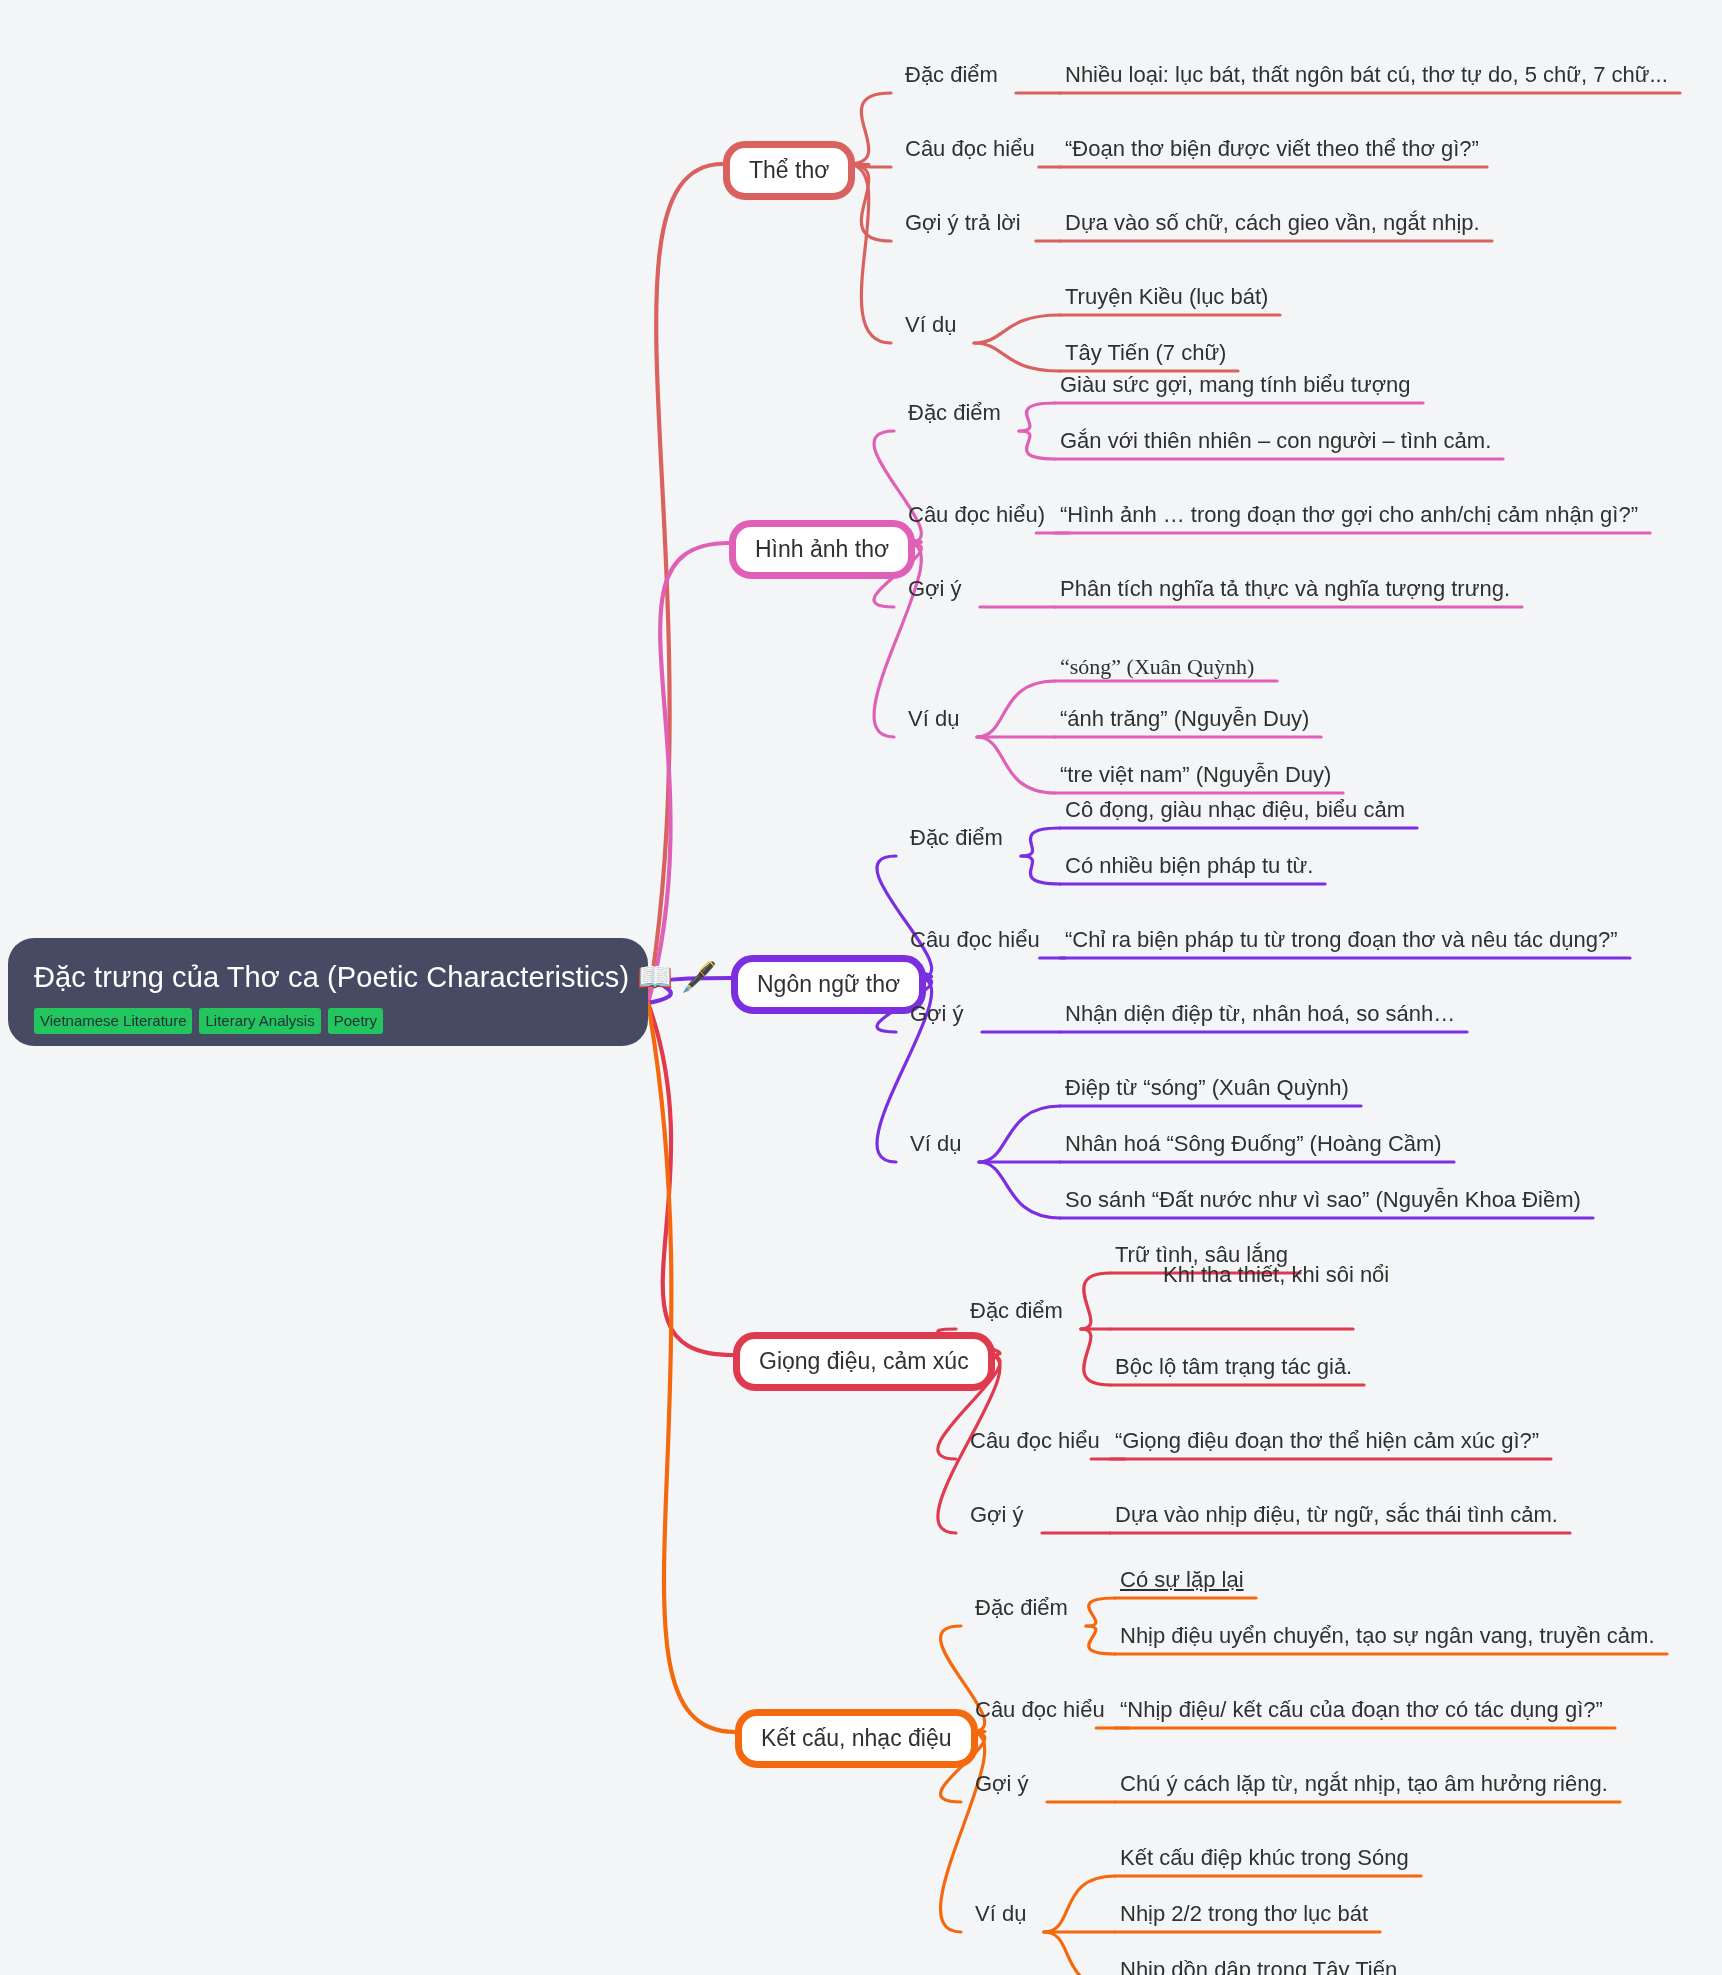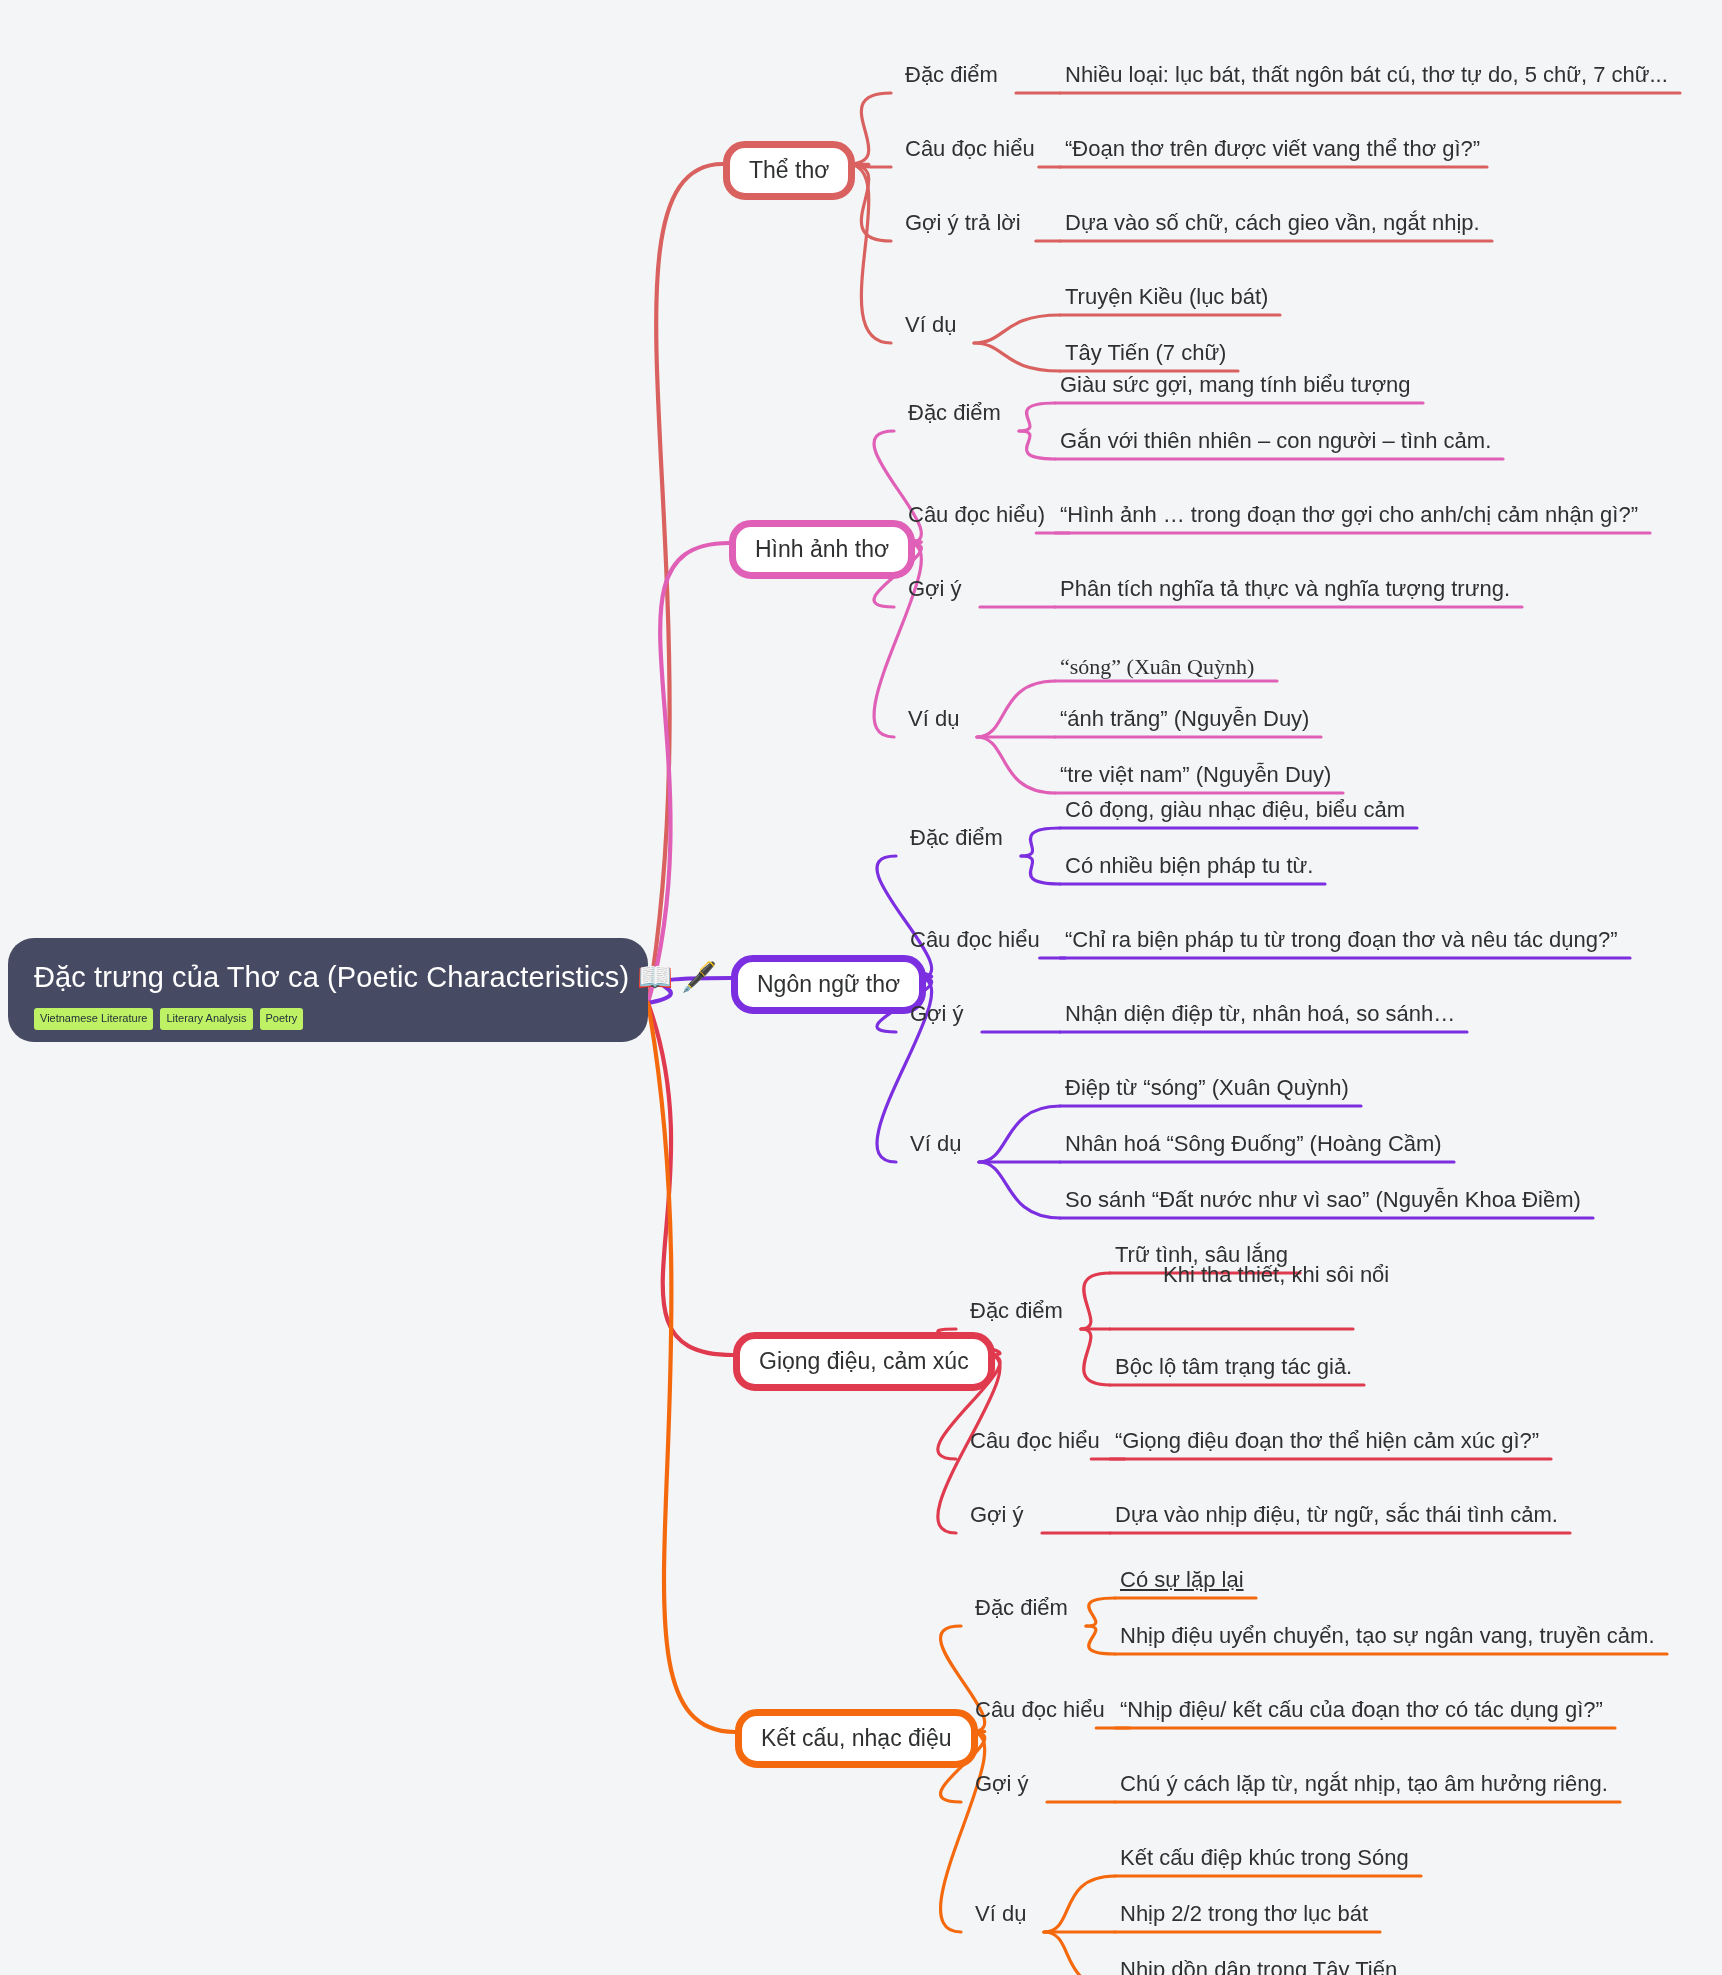--- a/index.html
+++ b/index.html
@@ -25,23 +25,23 @@
     color:#ffffff;
   }
   #root-title{
     font-size:29px;
     line-height:1.22;
     letter-spacing:.1px;
     white-space:nowrap;
   }
   #root-tags{margin-top:13px;display:flex;gap:7px;}
   .tag{
-    background:#bef264;
+    background:#22c55e;
     color:#22303a;
-    font-size:11px;
+    font-size:15px;
     line-height:1;
     padding:5px 6px 6px 6px;
     border-radius:3px;
     white-space:nowrap;
   }
 
   
   .pill{
     position:absolute;
     background:#ffffff;
@@ -173,21 +173,21 @@
         <span class="tag">Vietnamese Literature</span>
         <span class="tag">Literary Analysis</span>
         <span class="tag">Poetry</span>
       </div>
   </div>
 
   <div id="nodes">
       <div class="pill" style="left: 723px; top: 141px; border-color: rgb(217, 97, 95);"><span>Thể thơ</span></div>
       <div class="l3" style="left: 1065px; top: 64px;">Nhiều loại: lục bát, thất ngôn bát cú, thơ tự do, 5 chữ, 7 chữ...</div>
       <div class="l2" style="left: 905px; top: 64px;">Đặc điểm</div>
-      <div class="l3" style="left: 1065px; top: 138px;">“Đoạn thơ trên được viết vang thể thơ gì?”</div>
+      <div class="l3" style="left: 1065px; top: 138px;">“Đoạn thơ biện được viết theo thể thơ gì?”</div>
       <div class="l2" style="left: 905px; top: 138px;">Câu đọc hiểu</div>
       <div class="l3" style="left: 1065px; top: 212px;">Dựa vào số chữ, cách gieo vần, ngắt nhịp.</div>
       <div class="l2" style="left: 905px; top: 212px;">Gợi ý trả lời</div>
       <div class="l3" style="left: 1065px; top: 286px;">Truyện Kiều (lục bát)</div>
       <div class="l3" style="left: 1065px; top: 342px;">Tây Tiến (7 chữ)</div>
       <div class="l2" style="left: 905px; top: 314px;">Ví dụ</div>
       <div class="pill" style="left: 729px; top: 520px; border-color: rgb(224, 96, 184);"><span>Hình ảnh thơ</span></div>
       <div class="l3" style="left: 1060px; top: 374px;">Giàu sức gợi, mang tính biểu tượng</div>
       <div class="l3" style="left: 1060px; top: 430px;">Gắn với thiên nhiên – con người – tình cảm.</div>
       <div class="l2" style="left: 908px; top: 402px;">Đặc điểm</div>

